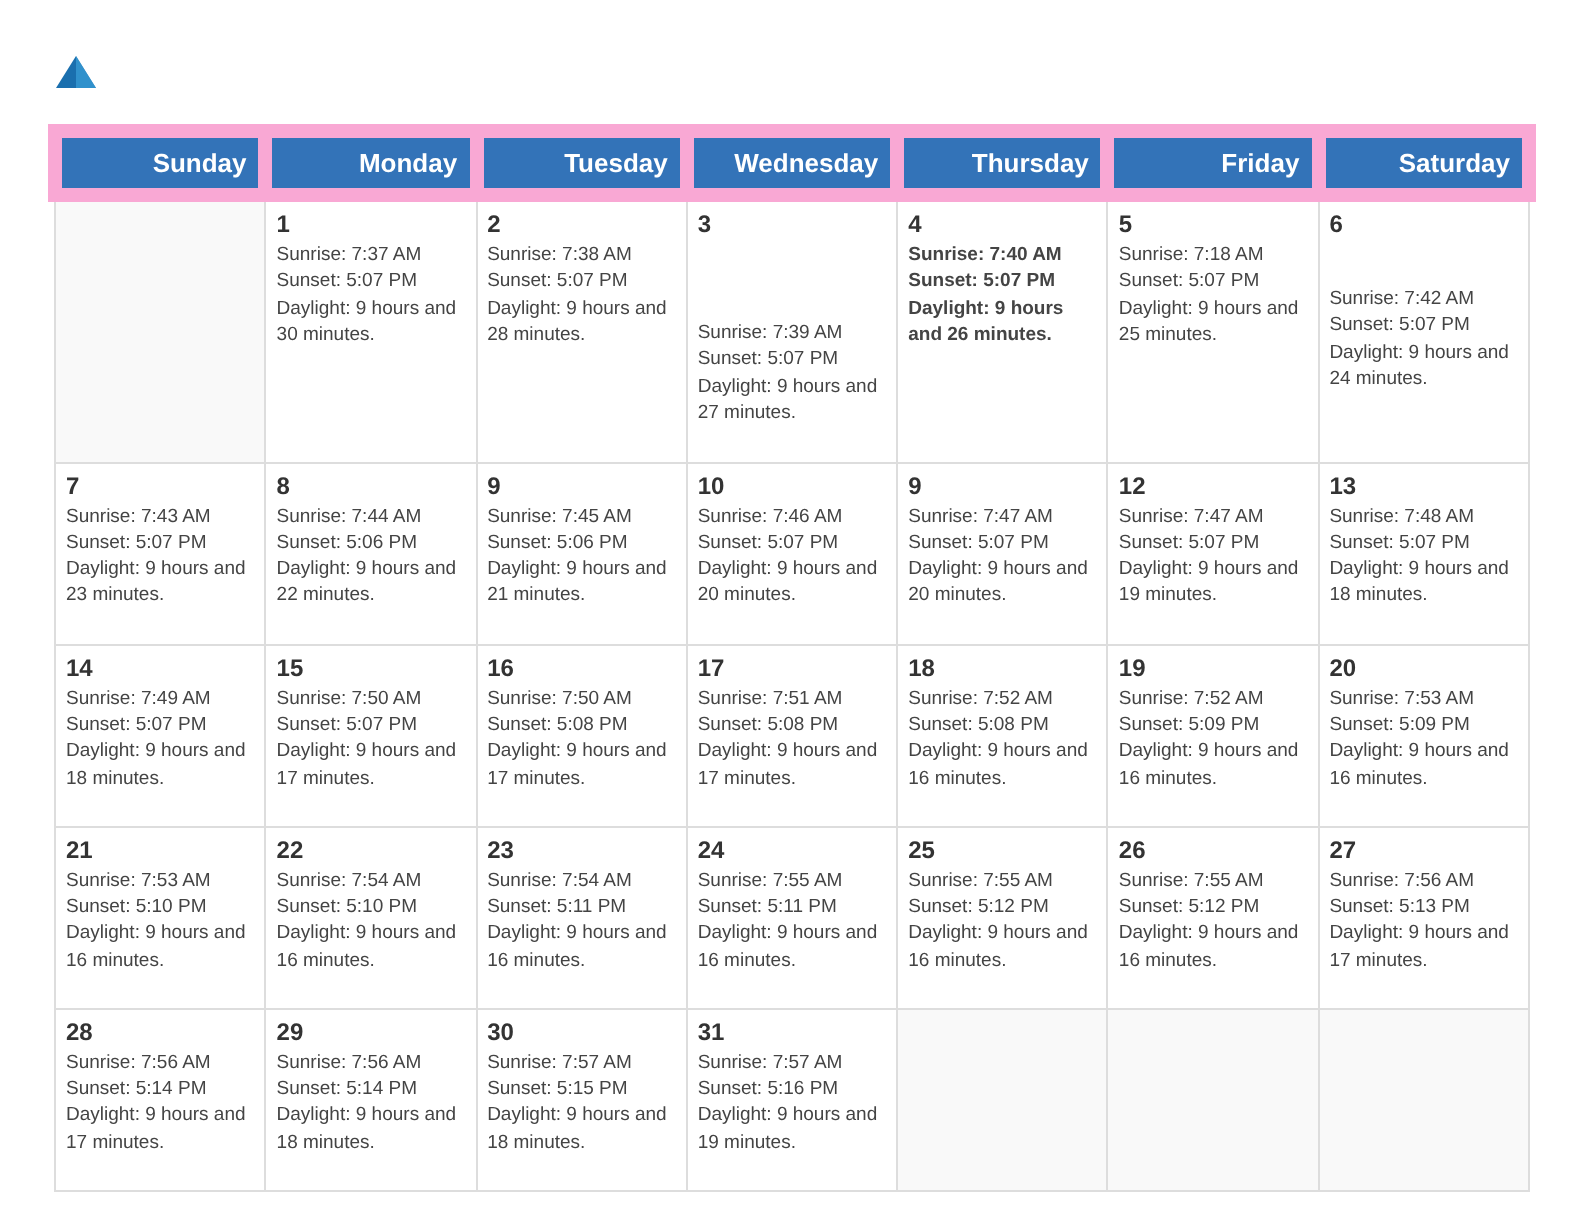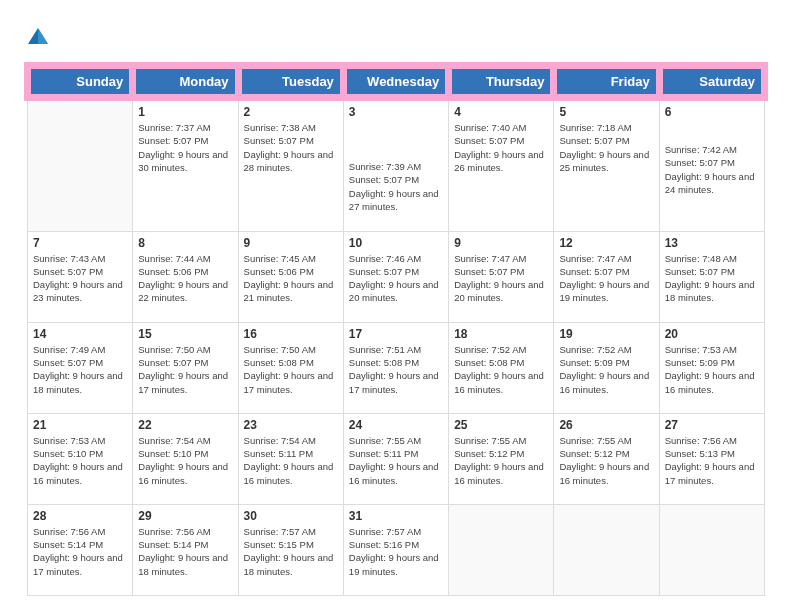--- a/index.html
+++ b/index.html
@@ -154,21 +154,21 @@
 Daylight: 9 hours and 28 minutes.</div>
           </td>
           <td>
             <span class="day-num">3</span>
             <div class="day-info" style="white-space: pre-line; margin-top: 41px;">Sunrise: 7:39 AM
 Sunset: 5:07 PM
 Daylight: 9 hours and 27 minutes.</div>
           </td>
           <td>
             <span class="day-num">4</span>
-            <div class="day-info" style="white-space: pre-line;">Sunrise: 7:40 AM
+            <div class="day-info" style="white-space: pre-line; font-weight: bold;">Sunrise: 7:40 AM
 Sunset: 5:07 PM
 Daylight: 9 hours and 26 minutes.</div>
           </td>
           <td>
             <span class="day-num">5</span>
             <div class="day-info" style="white-space: pre-line;">Sunrise: 7:18 AM
 Sunset: 5:07 PM
 Daylight: 9 hours and 25 minutes.</div>
           </td>
           <td>

